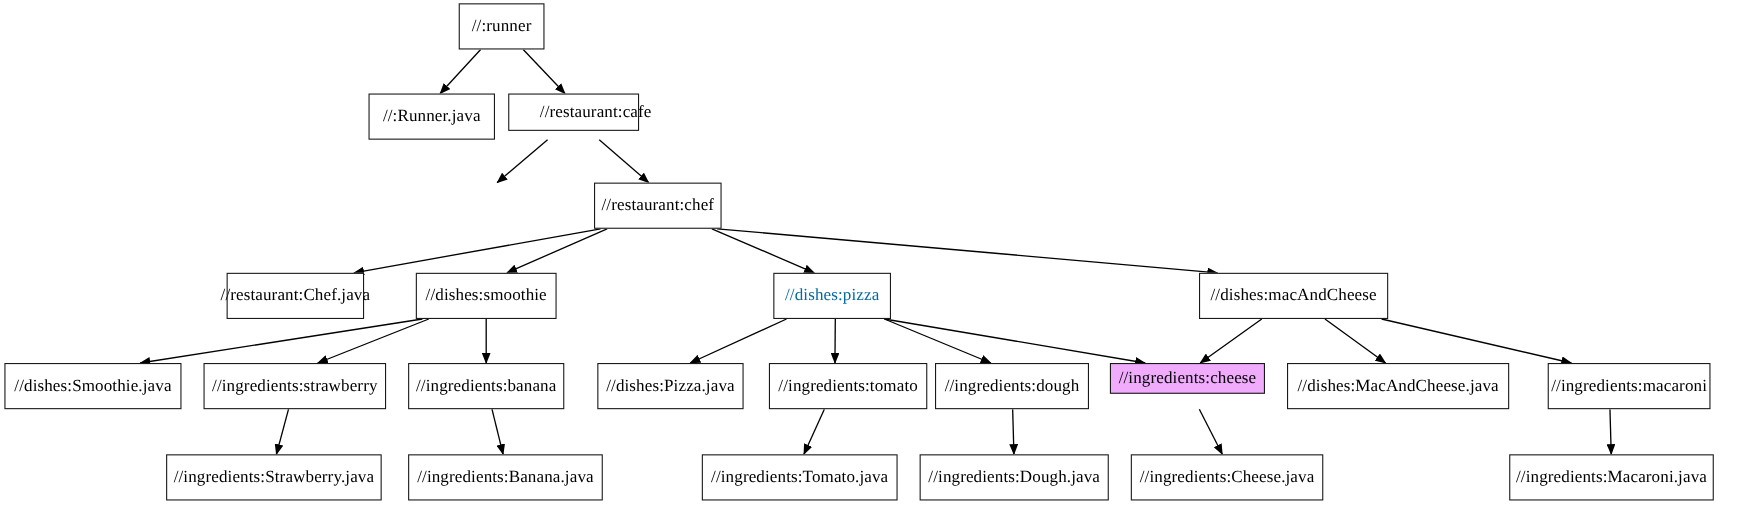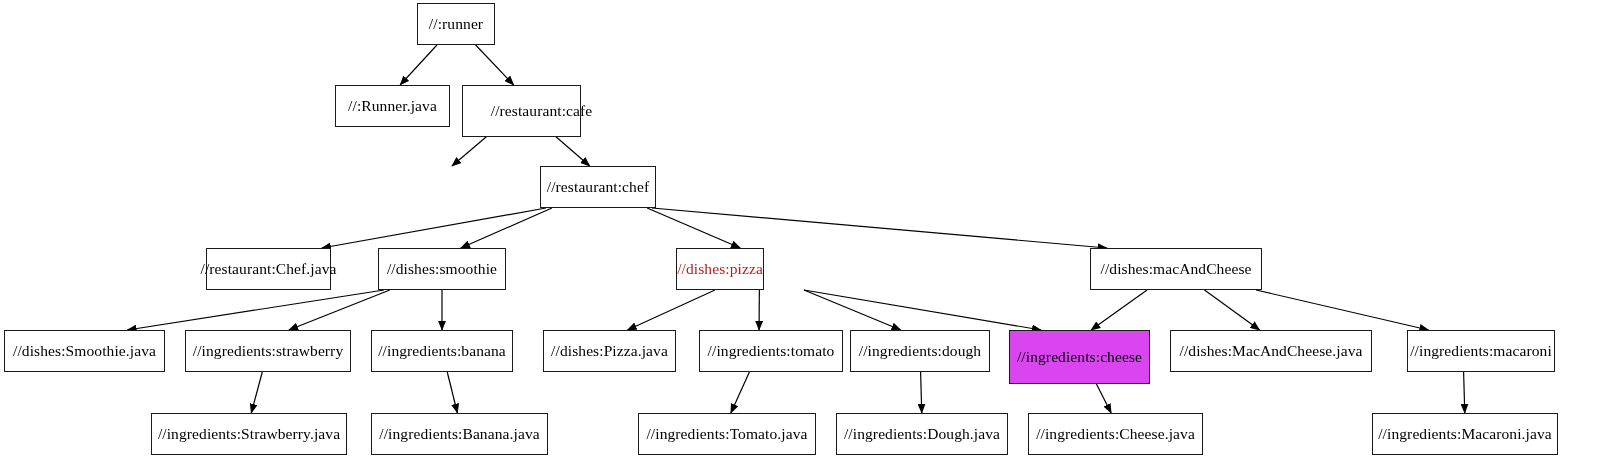--- a/index.html
+++ b/index.html
@@ -87,33 +87,33 @@
         <path d="M 1463.6 372 L 1464.76 413" stroke="#000000" stroke-width="1.2" fill="none" marker-end="url(#arrowhead)"></path>
       </g>
   </svg>
   <div id="node-layer">
       <div class="graph-node" style="left: 417px; top: 3px; width: 78px; height: 42px; background: rgb(255, 255, 255); border-color: rgb(26, 26, 26); color: rgb(0, 0, 0);">
         <span class="node-label">//:runner</span>
       </div>
       <div class="graph-node" style="left: 335px; top: 85px; width: 115px; height: 42px; background: rgb(255, 255, 255); border-color: rgb(26, 26, 26); color: rgb(0, 0, 0);">
         <span class="node-label">//:Runner.java</span>
       </div>
-      <div class="graph-node" style="left: 462px; top: 85px; width: 119px; height: 52px; background: rgb(255, 255, 255); border-color: rgb(26, 26, 26); color: rgb(0, 0, 0); padding-left: 40px;">
+      <div class="graph-node" style="left: 462px; top: 85px; width: 119px; height: 34px; background: rgb(255, 255, 255); border-color: rgb(26, 26, 26); color: rgb(0, 0, 0); padding-left: 40px;">
         <span class="node-label">//restaurant:cafe</span>
       </div>
       <div class="graph-node" style="left: 540px; top: 166px; width: 116px; height: 42px; background: rgb(255, 255, 255); border-color: rgb(26, 26, 26); color: rgb(0, 0, 0);">
         <span class="node-label">//restaurant:chef</span>
       </div>
       <div class="graph-node" style="left: 206px; top: 248px; width: 125px; height: 42px; background: rgb(255, 255, 255); border-color: rgb(26, 26, 26); color: rgb(0, 0, 0);">
         <span class="node-label">//restaurant:Chef.java</span>
       </div>
       <div class="graph-node" style="left: 378px; top: 248px; width: 128px; height: 42px; background: rgb(255, 255, 255); border-color: rgb(26, 26, 26); color: rgb(0, 0, 0);">
         <span class="node-label">//dishes:smoothie</span>
       </div>
-      <div class="graph-node" style="left: 676px; top: 248px; width: 88px; height: 42px; background: rgb(255, 255, 255); border-color: rgb(26, 26, 26); color: #b91c1c;">
+      <div class="graph-node" style="left: 703px; top: 248px; width: 107px; height: 42px; background: rgb(255, 255, 255); border-color: rgb(26, 26, 26); color: #0369a1;">
         <span class="node-label">//dishes:pizza</span>
       </div>
       <div class="graph-node" style="left: 1090px; top: 248px; width: 172px; height: 42px; background: rgb(255, 255, 255); border-color: rgb(26, 26, 26); color: rgb(0, 0, 0);">
         <span class="node-label">//dishes:macAndCheese</span>
       </div>
       <div class="graph-node" style="left: 4px; top: 330px; width: 161px; height: 42px; background: rgb(255, 255, 255); border-color: rgb(26, 26, 26); color: rgb(0, 0, 0);">
         <span class="node-label">//dishes:Smoothie.java</span>
       </div>
       <div class="graph-node" style="left: 185px; top: 330px; width: 166px; height: 42px; background: rgb(255, 255, 255); border-color: rgb(26, 26, 26); color: rgb(0, 0, 0);">
         <span class="node-label">//ingredients:strawberry</span>
@@ -123,21 +123,21 @@
       </div>
       <div class="graph-node" style="left: 543px; top: 330px; width: 133px; height: 42px; background: rgb(255, 255, 255); border-color: rgb(26, 26, 26); color: rgb(0, 0, 0);">
         <span class="node-label">//dishes:Pizza.java</span>
       </div>
       <div class="graph-node" style="left: 687px; top: 330px; width: 144px; height: 42px; background: rgb(255, 255, 255); border-color: rgb(26, 26, 26); color: rgb(0, 0, 0); margin-left: 12px;">
         <span class="node-label">//ingredients:tomato</span>
       </div>
       <div class="graph-node" style="left: 850px; top: 330px; width: 140px; height: 42px; background: rgb(255, 255, 255); border-color: rgb(26, 26, 26); color: rgb(0, 0, 0);">
         <span class="node-label">//ingredients:dough</span>
       </div>
-      <div class="graph-node" style="left: 1009px; top: 330px; width: 141px; height: 54px; background: #d946ef; border-color: rgb(26, 26, 26); color: rgb(0, 0, 0);">
+      <div class="graph-node" style="left: 1009px; top: 330px; width: 141px; height: 28px; background: #f0abfc; border-color: rgb(26, 26, 26); color: rgb(0, 0, 0);">
         <span class="node-label">//ingredients:cheese</span>
       </div>
       <div class="graph-node" style="left: 1170px; top: 330px; width: 202px; height: 42px; background: rgb(255, 255, 255); border-color: rgb(26, 26, 26); color: rgb(0, 0, 0);">
         <span class="node-label">//dishes:MacAndCheese.java</span>
       </div>
       <div class="graph-node" style="left: 1389px; top: 330px; width: 148px; height: 42px; background: rgb(255, 255, 255); border-color: rgb(26, 26, 26); color: rgb(0, 0, 0); margin-left: 18px;">
         <span class="node-label">//ingredients:macaroni</span>
       </div>
       <div class="graph-node" style="left: 151px; top: 413px; width: 196px; height: 42px; background: rgb(255, 255, 255); border-color: rgb(26, 26, 26); color: rgb(0, 0, 0);">
         <span class="node-label">//ingredients:Strawberry.java</span>

